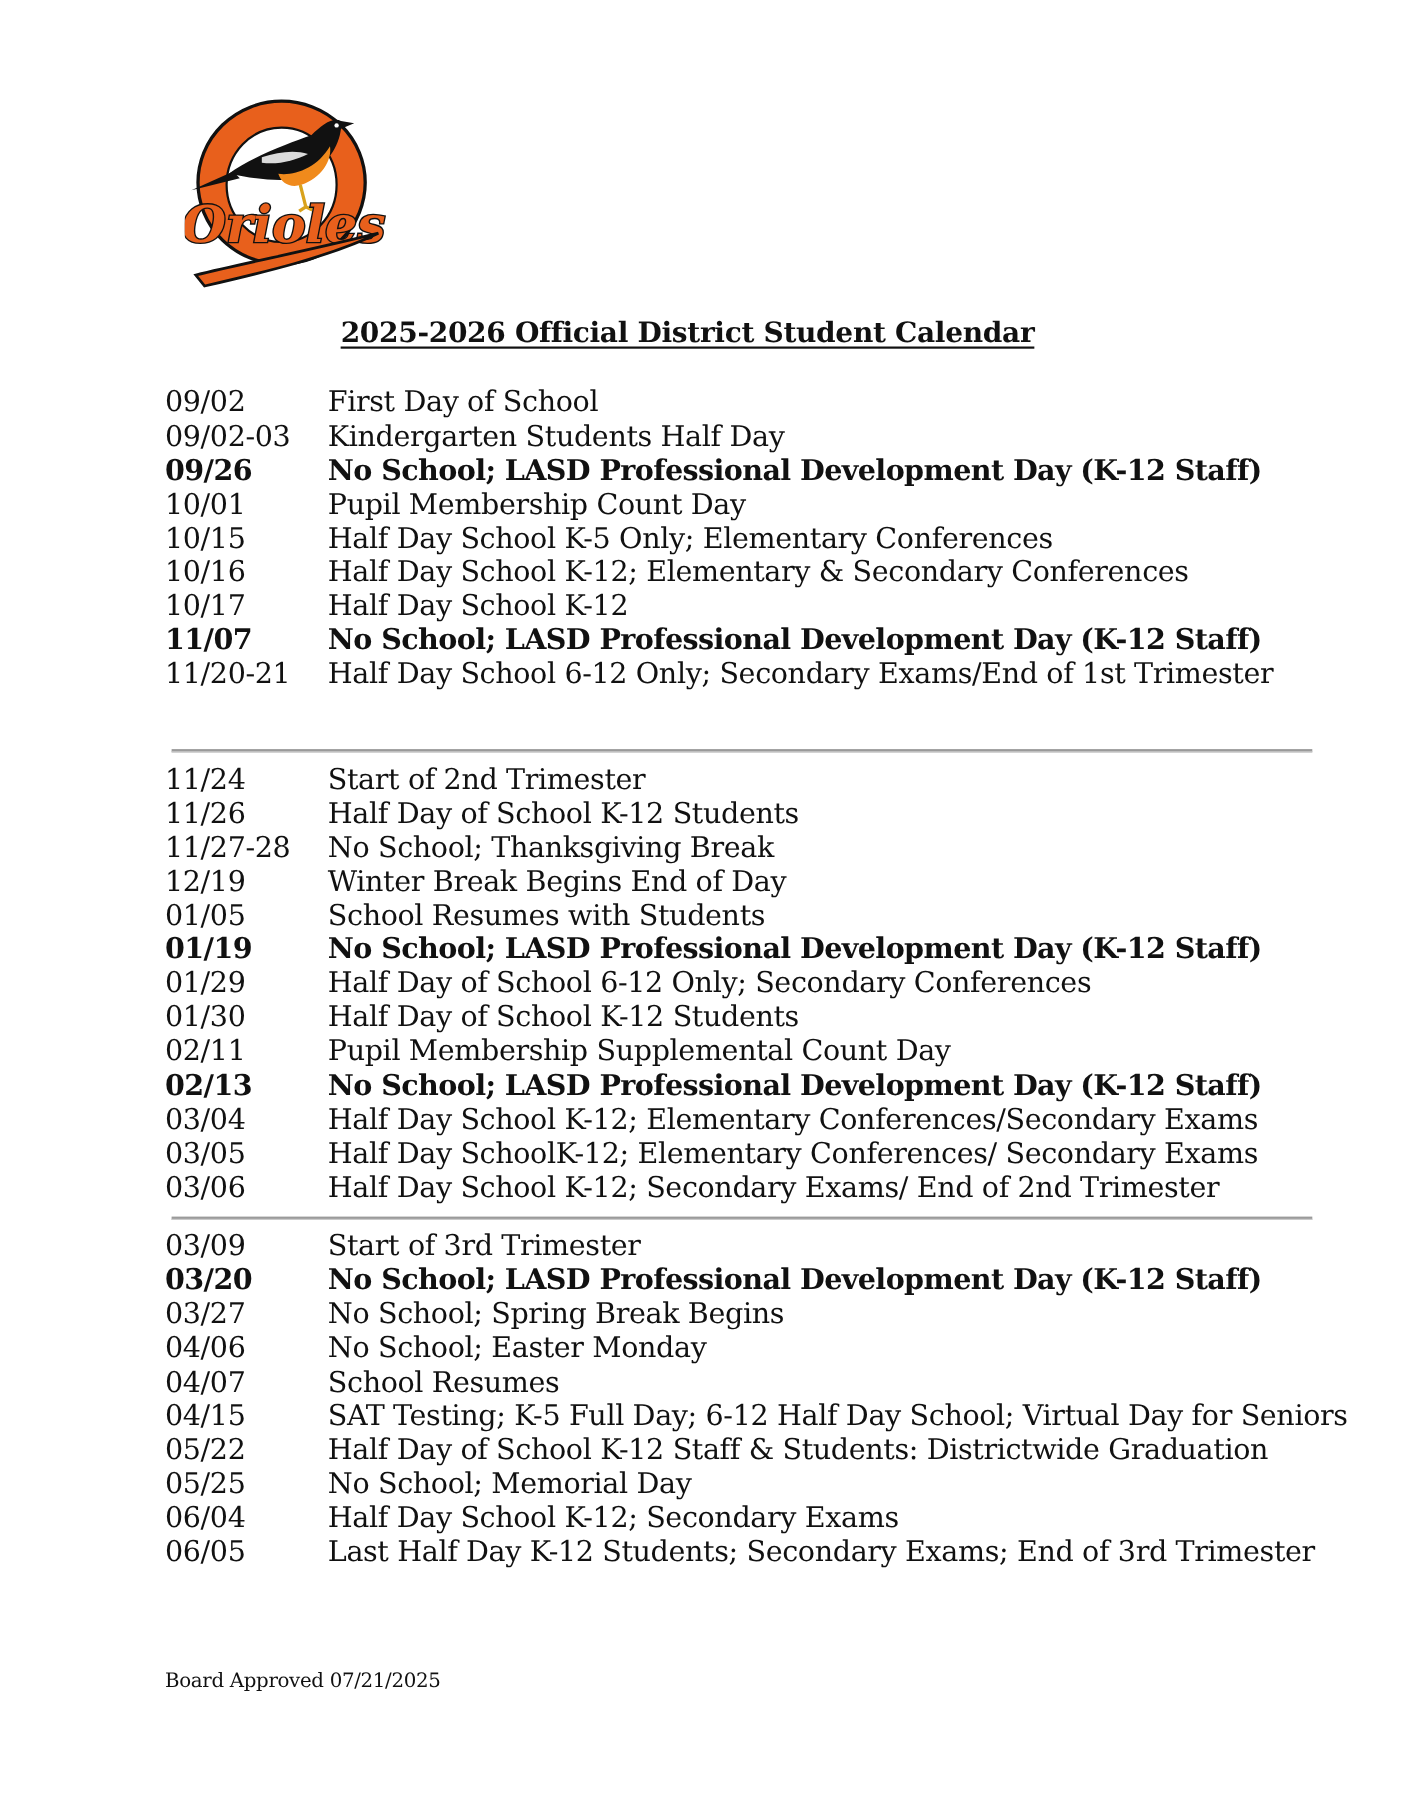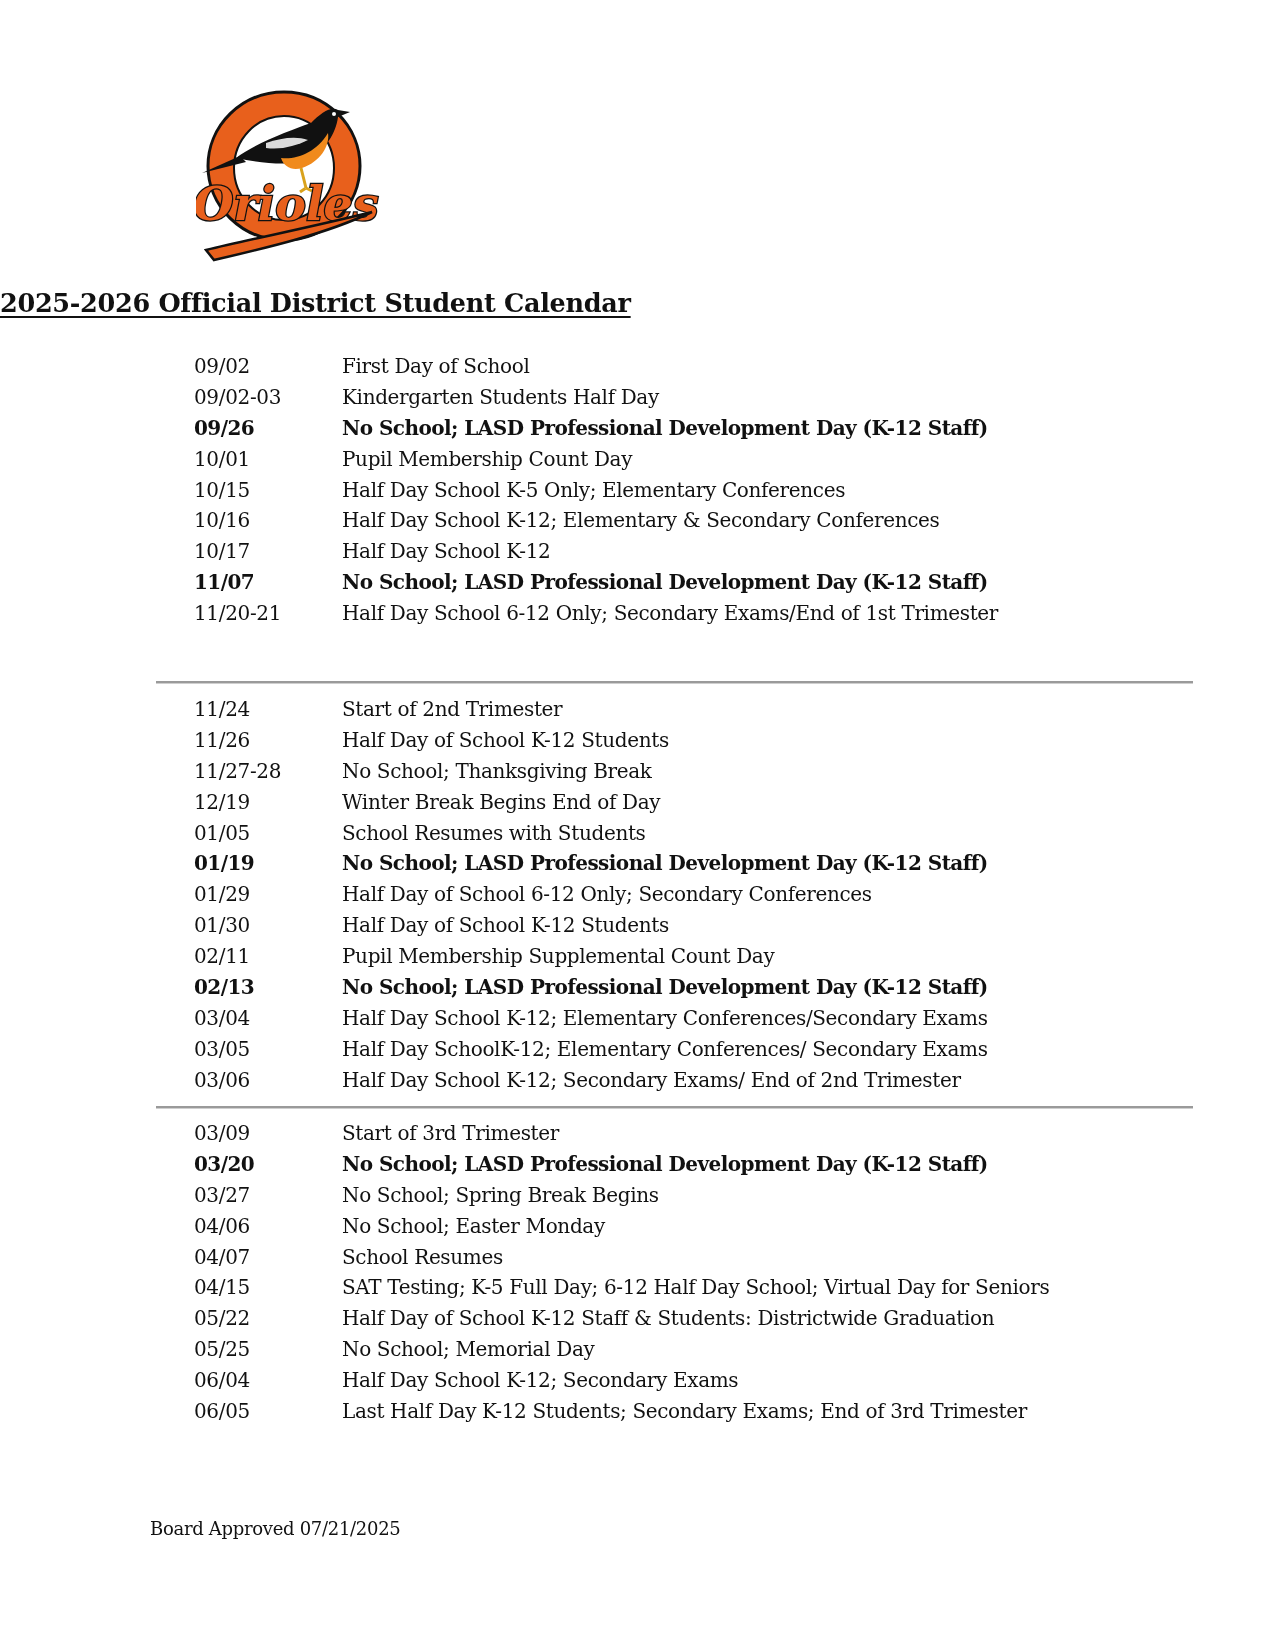--- a/index.html
+++ b/index.html
@@ -2,33 +2,33 @@
 <html><head>
   <meta charset="utf-8">
   <style>
     html, body { margin: 0; padding: 0; background: #ffffff; }
     body {
       width: 1275px; height: 1650px; position: relative; overflow: hidden;
       font-family: "DejaVu Serif", "Liberation Serif", serif;
       color: #111111;
     }
     .logo {
-      position: absolute; left: 168px; top: 88px; width: 186px; height: 178px; margin-left: 28px;
+      position: absolute; left: 168px; top: 88px; width: 186px; height: 178px;
     }
     .title {
       position: absolute; left: 0; width: 1250px; top: 288px;
-      text-align: left; font-weight: bold; font-size: 25.5px;
+      text-align: center; font-weight: bold; font-size: 25.5px;
       text-decoration: underline; text-underline-offset: 4px;
       text-decoration-thickness: 2px;
       letter-spacing: -0.3px;
     }
     .section { position: absolute; left: 150px; width: 1060px; }
     .row {
       position: relative; height: 30.9px; line-height: 30.9px;
-      font-size: 20px; white-space: nowrap; letter-spacing: -0.35px; margin-left: 44px;
+      font-size: 26px; white-space: nowrap; letter-spacing: -0.35px;
     }
     .row .date { position: absolute; left: 0; top: 0; }
     .row .event { position: absolute; left: 148px; top: 0; text-align: right; }
     .row.bold { font-weight: bold; letter-spacing: -0.55px; }
     .divider {
       position: absolute; left: 156px; width: 1037px; height: 2px;
       background: #9a9a9a; border-bottom: 1px solid #cfcfcf;
     }
     .footer {
       position: absolute; left: 150px; top: 1489px; font-size: 18px;

